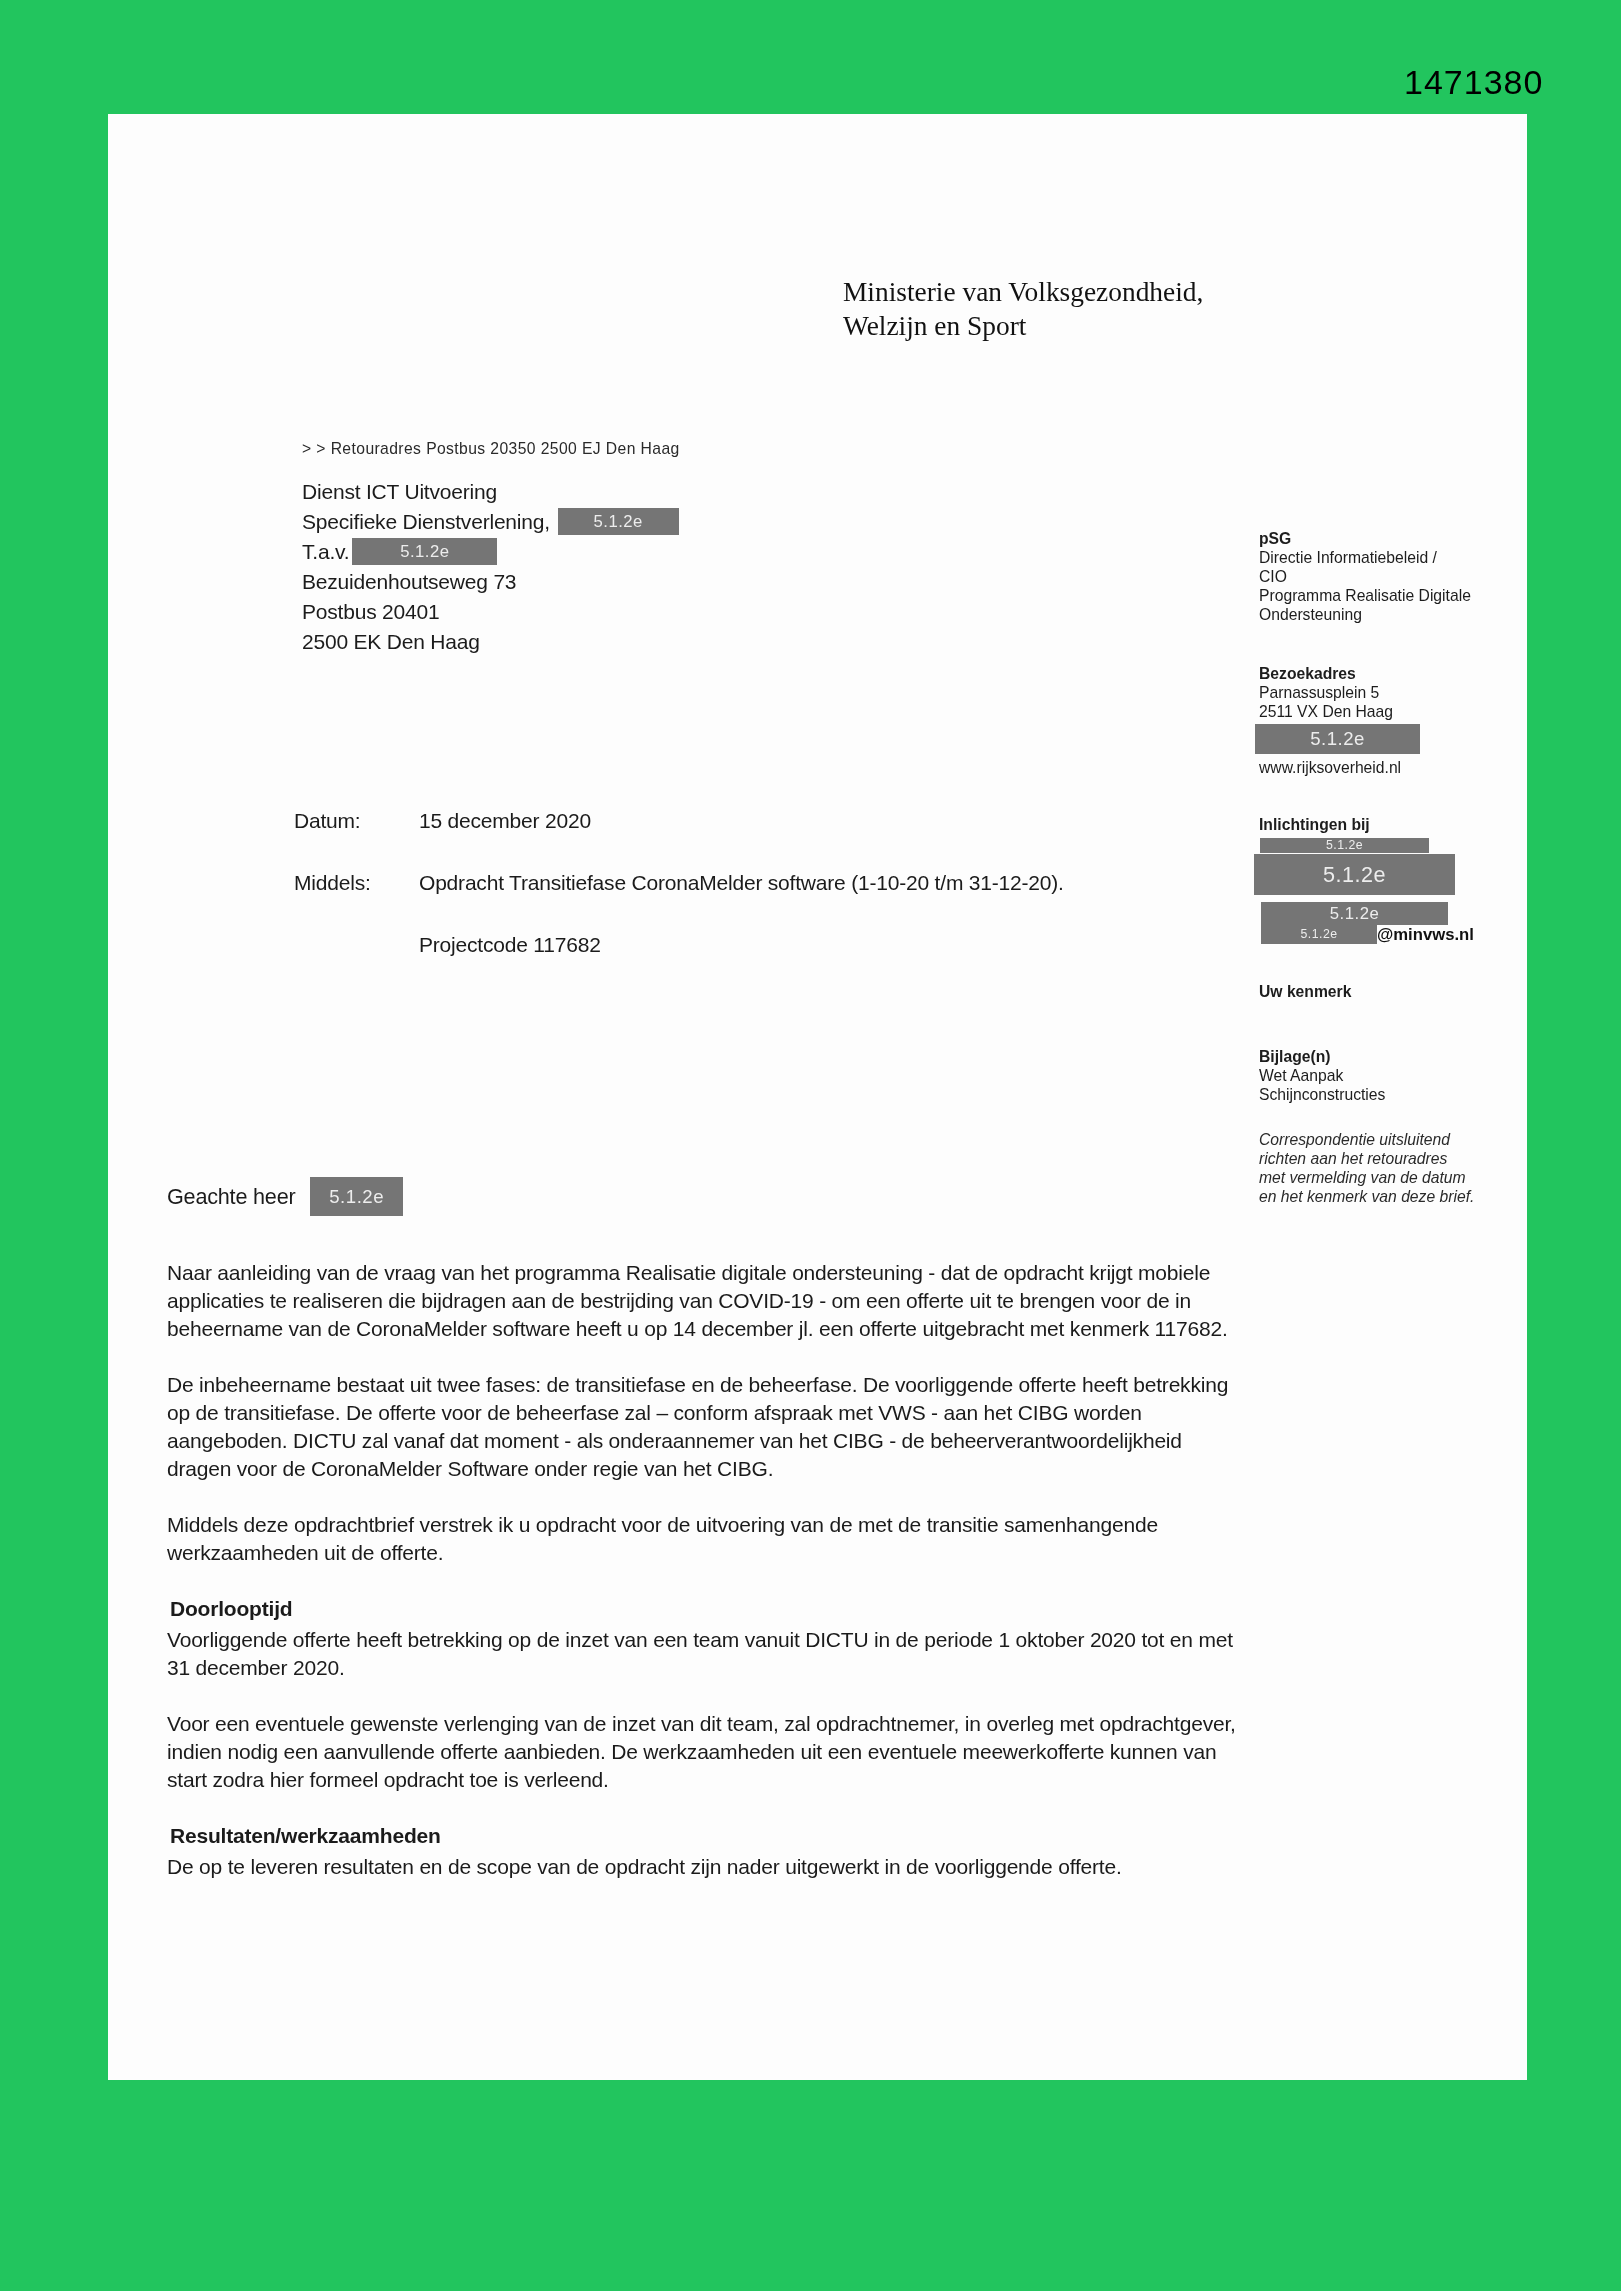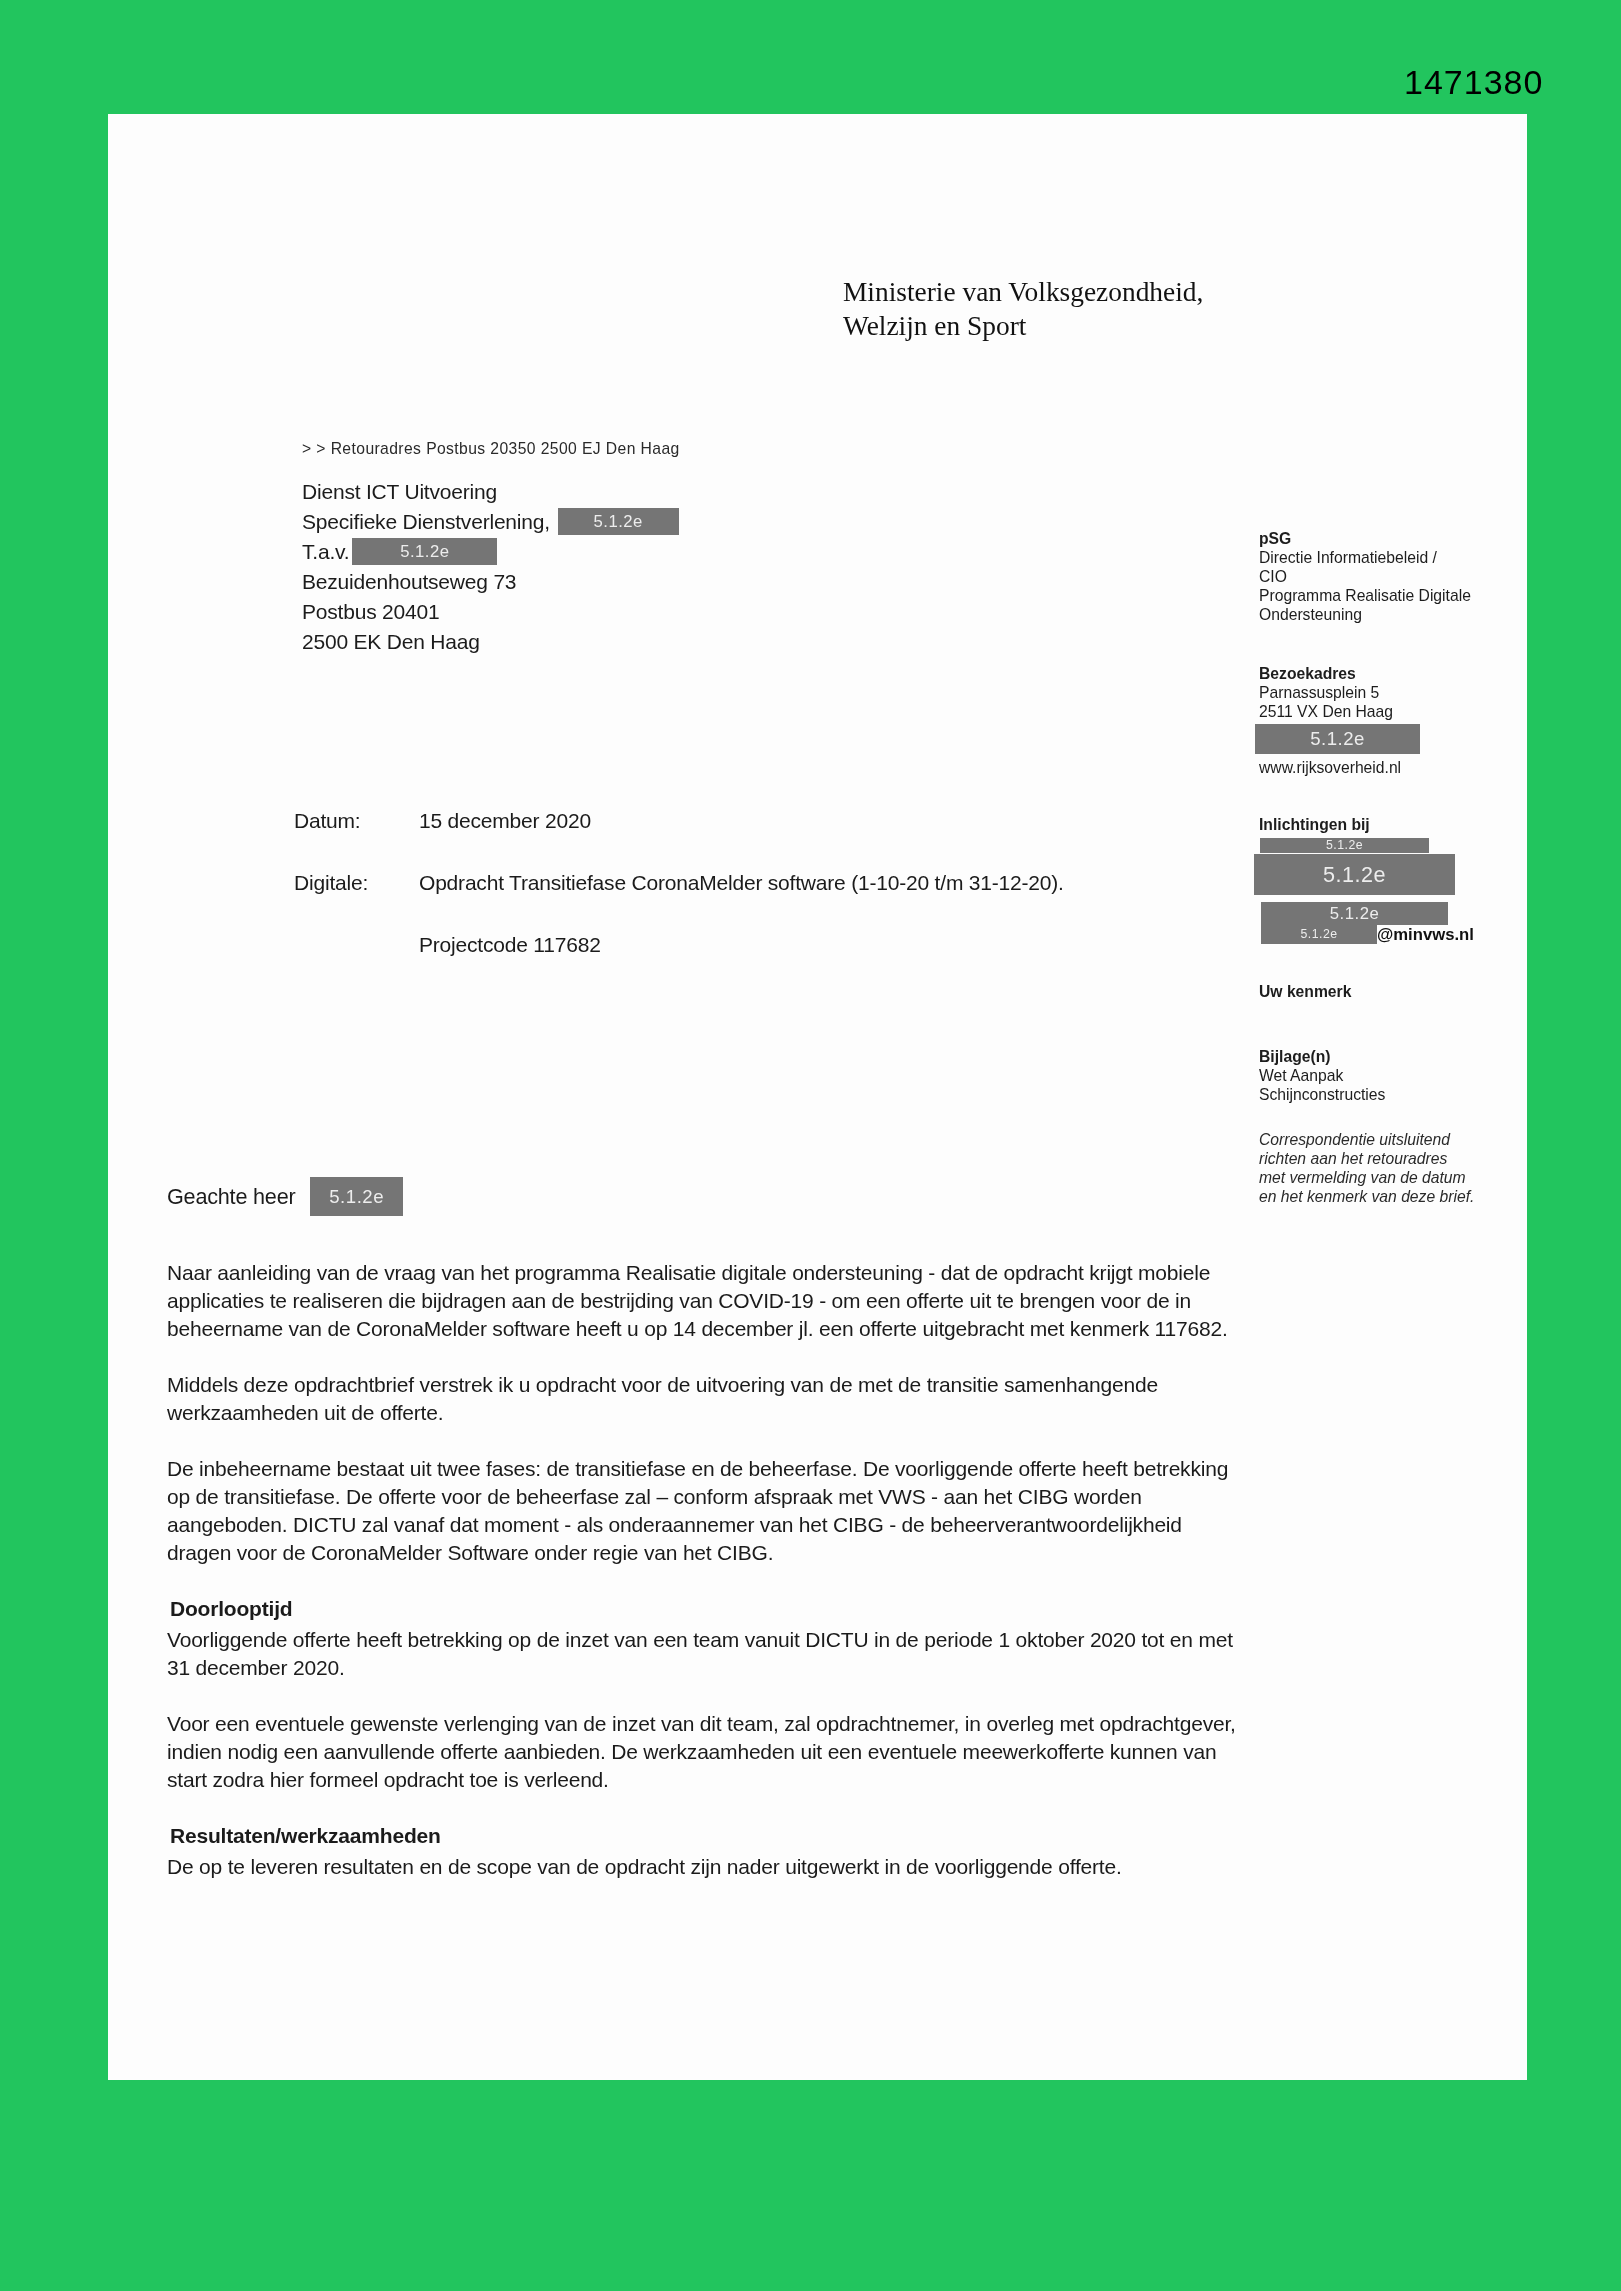--- a/index.html
+++ b/index.html
@@ -79,21 +79,21 @@
     </div>
     <div>Bezuidenhoutseweg 73</div>
     <div>Postbus 20401</div>
     <div>2500 EK Den Haag</div>
   </div>
 
   <div class="abs meta">
     <div class="meta-grid">
       <span class="lbl">Datum:</span>
       <span>15 december 2020</span>
-      <span class="lbl">Digitale:</span>
+      <span class="lbl">Middels:</span>
       <span>Opdracht Transitiefase CoronaMelder software (1-10-20 t/m 31-12-20).</span>
       <span></span>
       <span>Projectcode 117682</span>
     </div>
   </div>
 
   <div class="abs side" style="top:529px;">
     <div class="ttl">pSG</div>
     <div>Directie Informatiebeleid /</div>
     <div>CIO</div>
@@ -134,22 +134,22 @@
     <div class="side-note">Correspondentie uitsluitend richten aan het retouradres met vermelding van de datum en het kenmerk van deze brief.</div>
   </div>
 
   <div class="abs salutation">
     <span>Geachte heer</span>
     <span class="redact rd-sal">5.1.2e</span>
   </div>
 
   <div class="abs body">
     <p>Naar aanleiding van de vraag van het programma Realisatie digitale ondersteuning - dat de opdracht krijgt mobiele applicaties te realiseren die bijdragen aan de bestrijding van COVID-19 - om een offerte uit te brengen voor de in beheername van de CoronaMelder software heeft u op 14 december jl. een offerte uitgebracht met kenmerk 117682.</p>
+    <p>De inbeheername bestaat uit twee fases: de transitiefase en de beheerfase. De voorliggende offerte heeft betrekking op de transitiefase. De offerte voor de beheerfase zal – conform afspraak met VWS - aan het CIBG worden aangeboden. DICTU zal vanaf dat moment - als onderaannemer van het CIBG - de beheerverantwoordelijkheid dragen voor de CoronaMelder Software onder regie van het CIBG.</p>
     <p>Middels deze opdrachtbrief verstrek ik u opdracht voor de uitvoering van de met de transitie samenhangende werkzaamheden uit de offerte.</p>
-    <p>De inbeheername bestaat uit twee fases: de transitiefase en de beheerfase. De voorliggende offerte heeft betrekking op de transitiefase. De offerte voor de beheerfase zal – conform afspraak met VWS - aan het CIBG worden aangeboden. DICTU zal vanaf dat moment - als onderaannemer van het CIBG - de beheerverantwoordelijkheid dragen voor de CoronaMelder Software onder regie van het CIBG.</p>
     <div class="heading">Doorlooptijd</div>
     <p>Voorliggende offerte heeft betrekking op de inzet van een team vanuit DICTU in de periode 1 oktober 2020 tot en met 31 december 2020.</p>
     <p>Voor een eventuele gewenste verlenging van de inzet van dit team, zal opdrachtnemer, in overleg met opdrachtgever, indien nodig een aanvullende offerte aanbieden. De werkzaamheden uit een eventuele meewerkofferte kunnen van start zodra hier formeel opdracht toe is verleend.</p>
     <div class="heading">Resultaten/werkzaamheden</div>
     <p>De op te leveren resultaten en de scope van de opdracht zijn nader uitgewerkt in de voorliggende offerte.</p>
   </div>
 
 </div>
 
 

